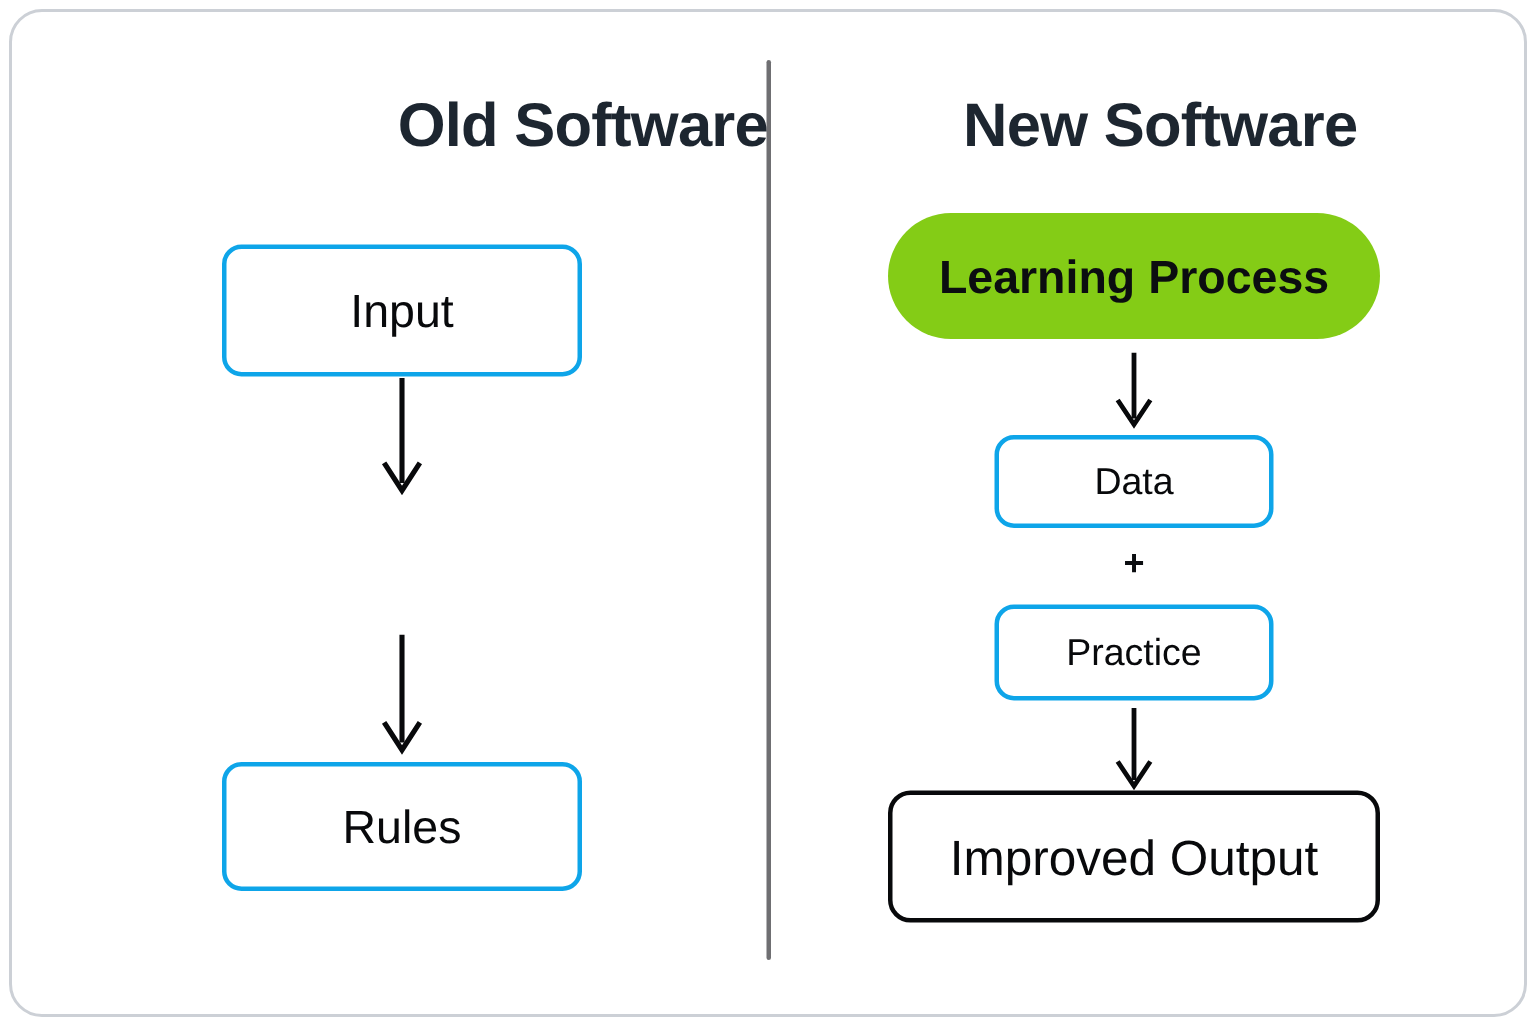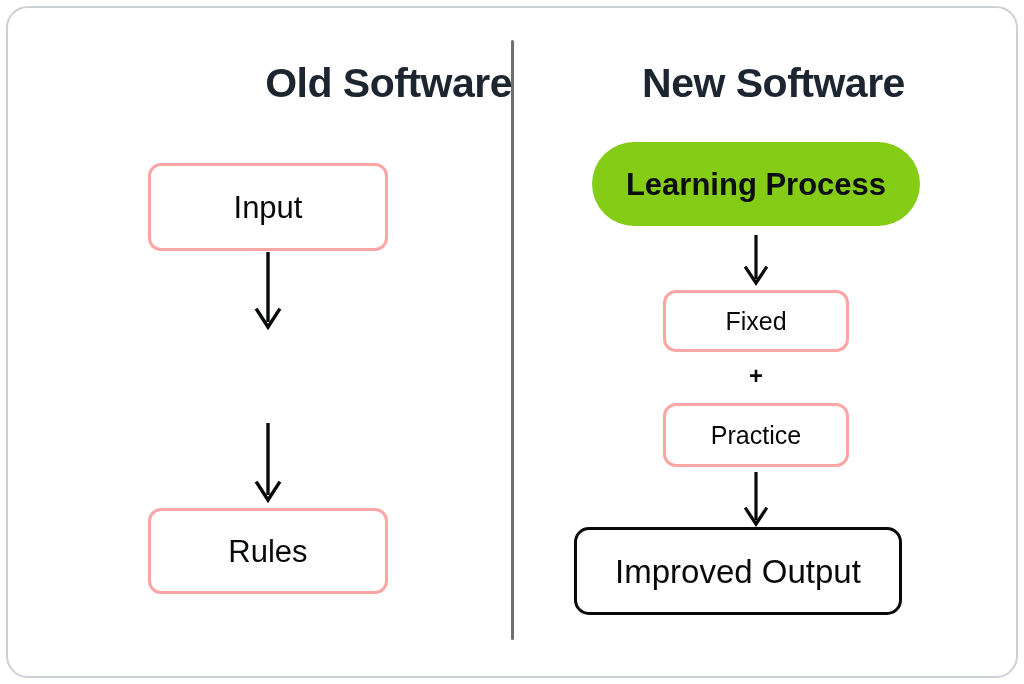--- a/index.html
+++ b/index.html
@@ -69,21 +69,21 @@
   .col-title.right { top: 60px; }
 
   
   .node {
     position: absolute;
     box-sizing: border-box;
     display: flex;
     align-items: center;
     justify-content: center;
     background: #ffffff;
-    border: 3px solid #fca5a5;
+    border: 3px solid #0ea5e9;
     border-radius: 13px;
     color: #08090b;
     text-align: center;
     line-height: 1;
   }
 
   
   .node-input {
     left: 148px; top: 163px;
     width: 240px; height: 88px;
@@ -118,21 +118,21 @@
     left: 663px; top: 290px;
     width: 186px; height: 62px;
     font-size: 25px;
   }
   .node-practice {
     left: 663px; top: 403px;
     width: 186px; height: 64px;
     font-size: 25px;
   }
   .node-improved {
-    left: 574px; top: 527px;
+    left: 592px; top: 527px;
     width: 328px; height: 88px;
     font-size: 33px;
     border-radius: 15px;
     border-color: #08090b;
   }
 
   
   .plus-sign {
     position: absolute;
     left: 663px;
@@ -198,21 +198,21 @@
     </div>
 
     <div class="arrow" style="left: 740px; top: 235px;">
       <svg width="32" height="52" viewBox="0 0 32 52" aria-hidden="true">
         <line x1="16" y1="0" x2="16" y2="44" stroke="#08090b" stroke-width="3.2"></line>
         <polyline points="6,33 16,48 26,33" fill="none" stroke="#08090b" stroke-width="3.2" stroke-linecap="square" stroke-linejoin="miter"></polyline>
       </svg>
     </div>
 
     <div class="node node-data">
-      <span>Fixed</span>
+      <span>Data</span>
     </div>
 
     <div class="plus-sign">+</div>
 
     <div class="node node-practice">
       <span>Practice</span>
     </div>
 
     <div class="arrow" style="left: 740px; top: 472px;">
       <svg width="32" height="56" viewBox="0 0 32 56" aria-hidden="true">

